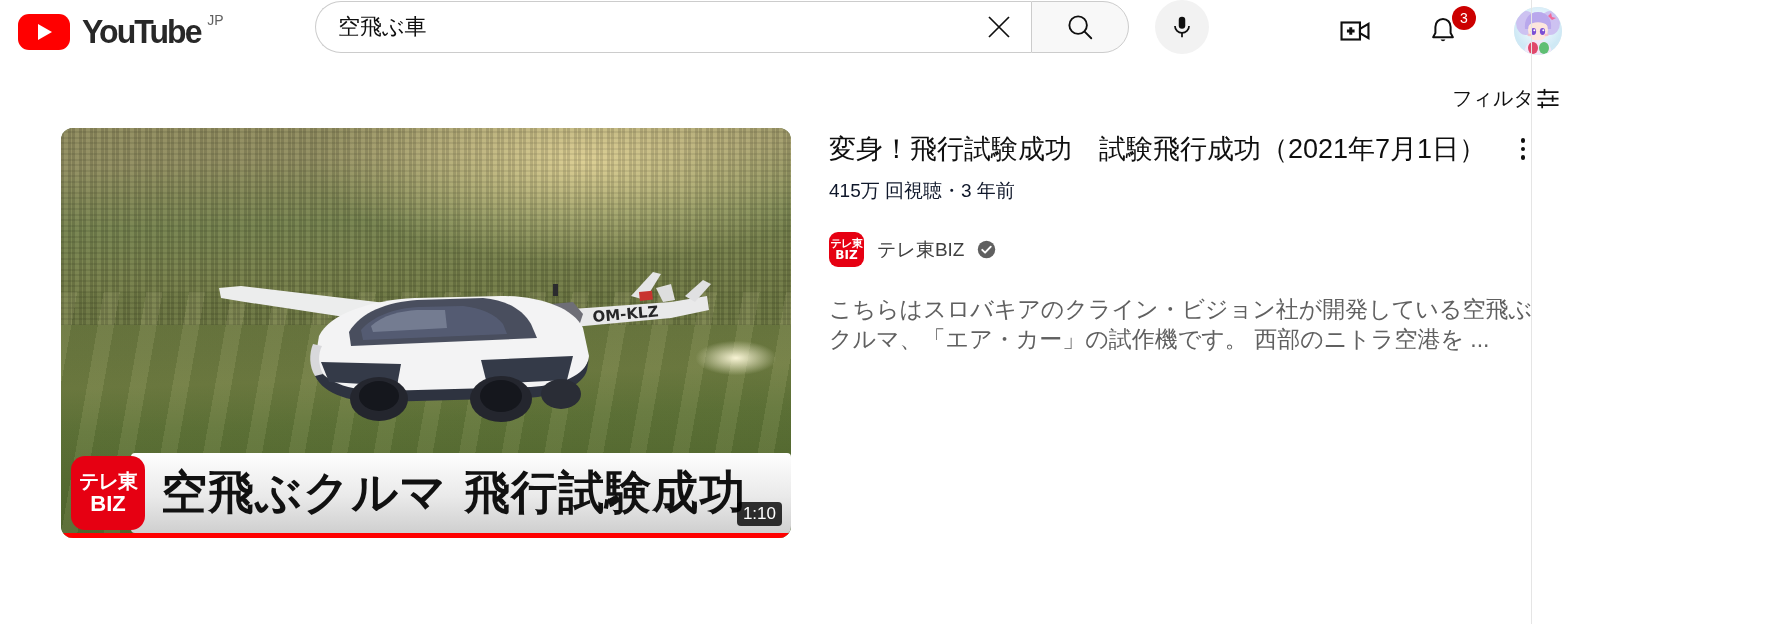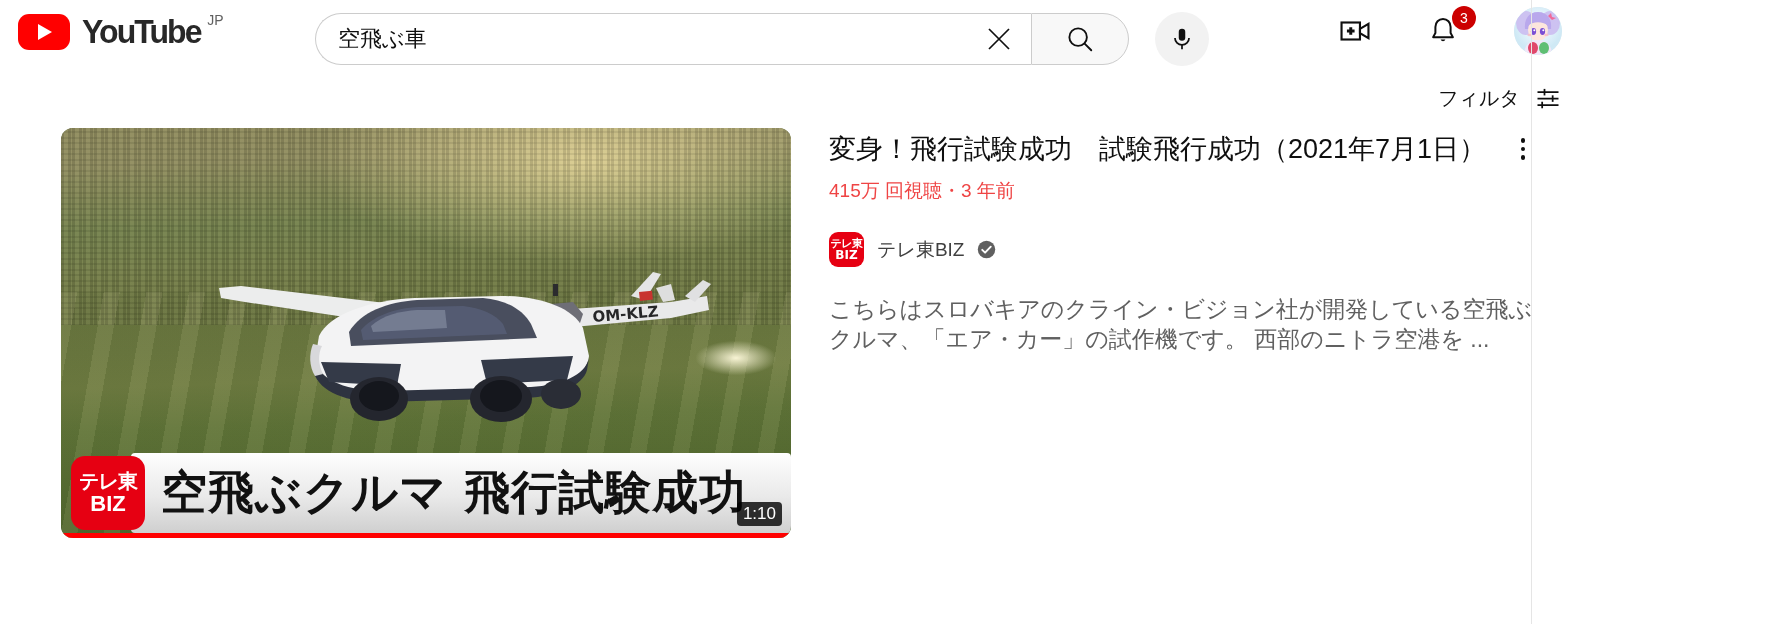--- a/index.html
+++ b/index.html
@@ -55,21 +55,21 @@
     font-size: 14px;
     color: #606060;
     margin-left: 3px;
     margin-top: 2px;
     font-family: "Liberation Sans", sans-serif;
   }
 
   
   .search-wrap {
     position: absolute;
-    left: 315px; top: 12px;
+    left: 315px; top: 0;
     display: flex; align-items: center;
   }
   .search-box {
     display: flex; align-items: center;
     width: 716px; height: 52px;
     border: 1px solid #cccccc;
     border-right: none;
     border-radius: 26px 0 0 26px;
     background: #ffffff;
     padding-left: 0;
@@ -145,21 +145,21 @@
     position: relative;
     background: #d8e8f0;
     flex: none;
   }
 
   
   .filter-row {
     position: absolute;
     top: 84px;
     right: 222px;
-    display: flex; align-items: center; gap: 14px;
+    display: flex; align-items: center; 
     cursor: pointer;
   }
   .filter-label {
     font-size: 20px;
     color: #0f0f0f;
     font-family: "Liberation Sans", "DejaVu Sans", sans-serif;
   }
 
   
   .hdiv {
@@ -305,21 +305,21 @@
     color: #0f0f0f;
     font-family: "Liberation Sans", "DejaVu Sans", sans-serif;
     font-weight: 400;
     cursor: pointer;
     max-height: 82px;
     overflow: hidden;
   }
   .vstats {
     margin-top: 9px;
     font-size: 19px;
-    color: #ef4444;
+    color: #0f172a;
     font-family: "Liberation Sans", "DejaVu Sans", sans-serif;
   }
   .channel-row {
     margin-top: 28px;
     display: flex; align-items: center; gap: 13px;
     cursor: pointer;
   }
   .ch-avatar {
     width: 35px; height: 35px;
     background: #e60012;

